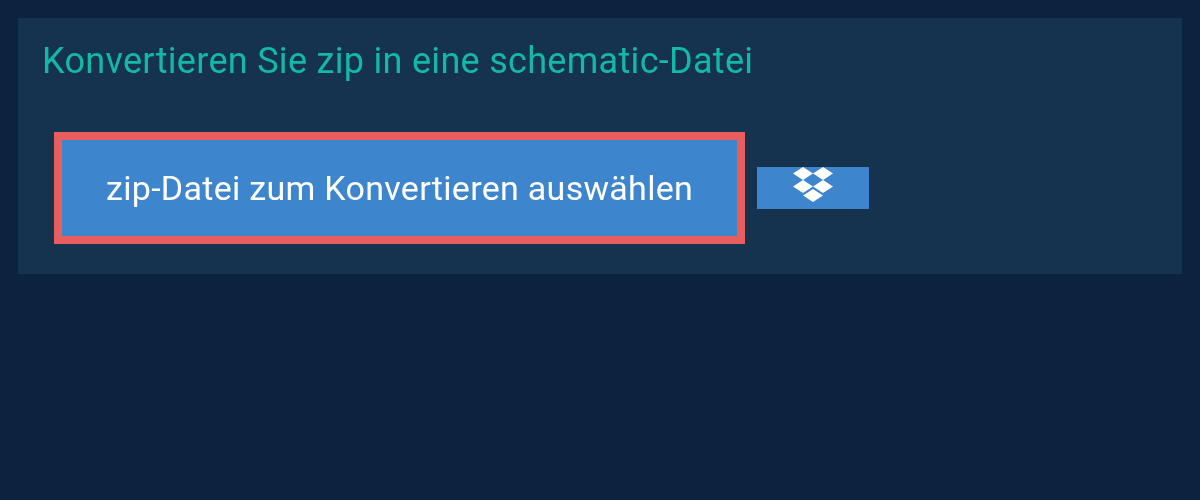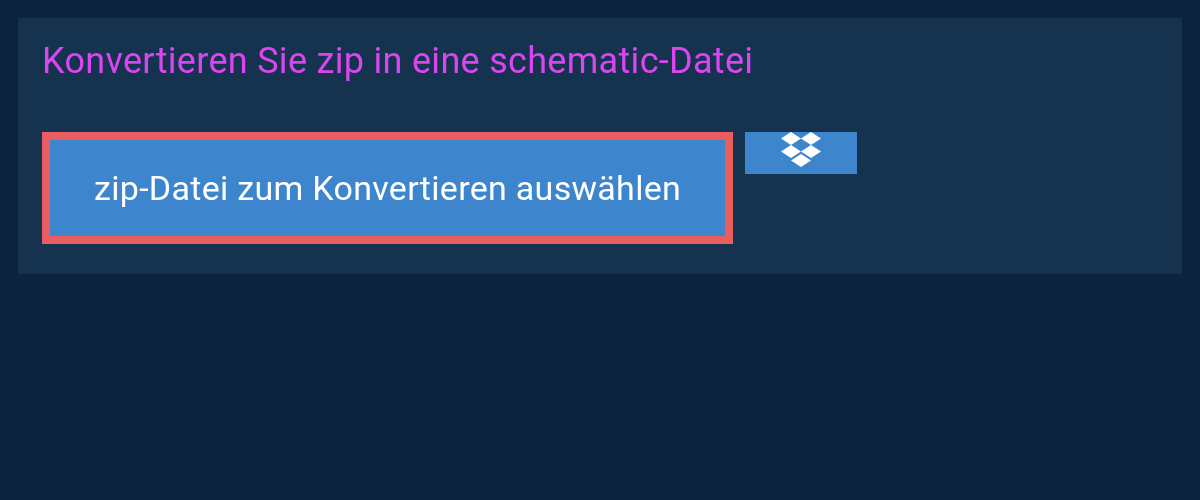--- a/index.html
+++ b/index.html
@@ -18,30 +18,30 @@
       background-color: #15324f;
       margin: 18px 18px 0 18px;
       padding-bottom: 30px;
     }
     .title-bar {
       background-color: #15324f;
       padding: 22px 24px 22px 24px;
       display: inline-block;
     }
     .title-text {
-      color: #d946ef;
+      color: #14b8a6;
       font-size: 36px;
       font-weight: 400;
       letter-spacing: 0.3px;
     }
     .button-row {
       display: flex;
       gap: 12px;
-      padding: 28px 24px 0 24px;
-      align-items: flex-start;
+      padding: 28px 24px 0 36px;
+      align-items: center;
     }
     .select-button {
       background-color: #3d85cc;
       border: 8px solid #e85d5d;
       padding: 28px 44px;
       cursor: pointer;
       display: flex;
       align-items: center;
       justify-content: center;
     }

